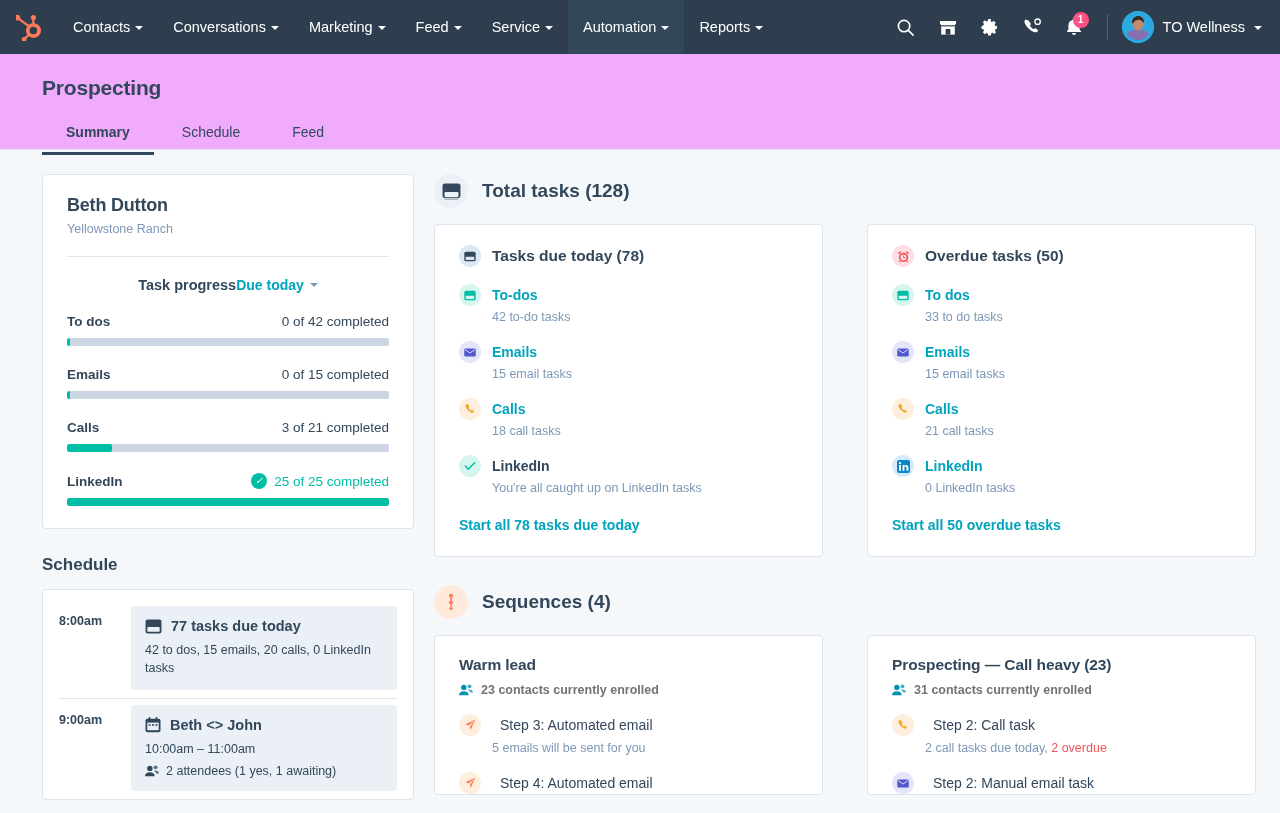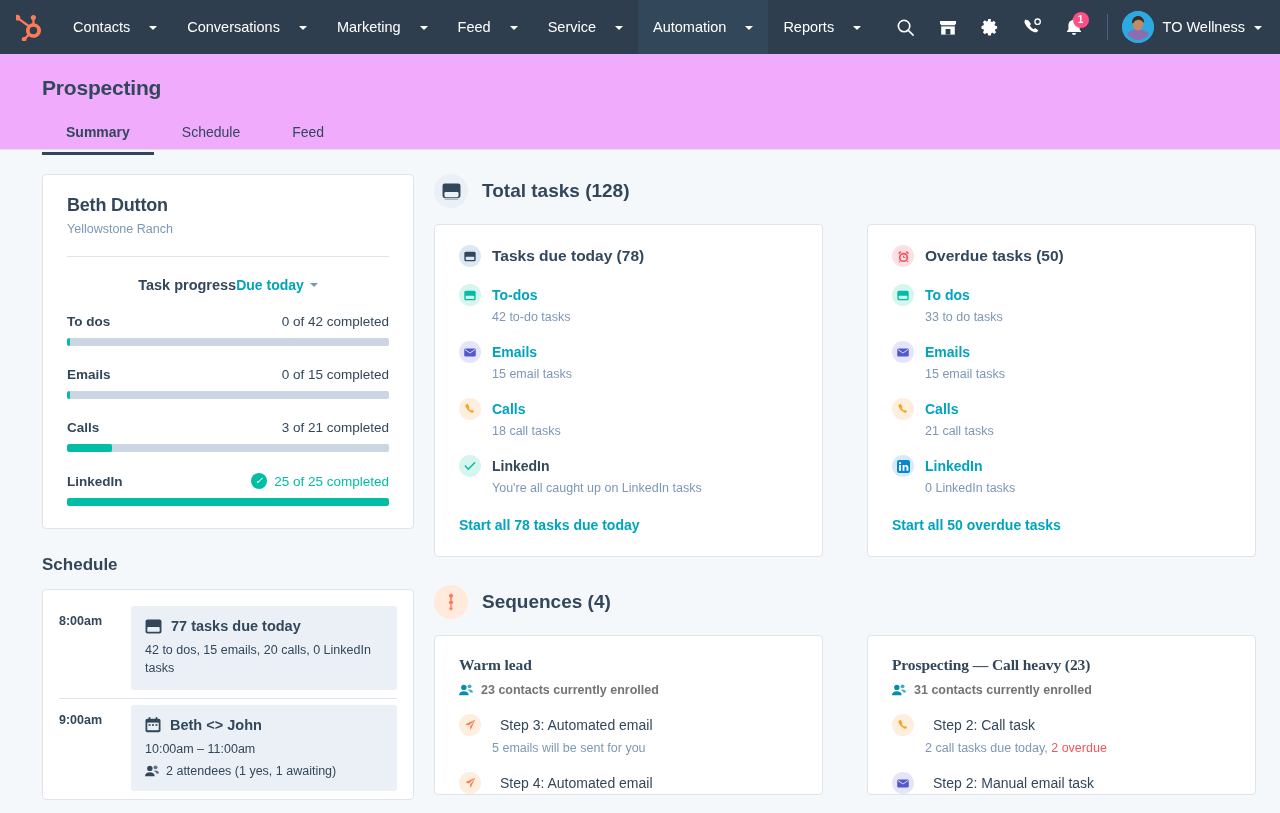--- a/index.html
+++ b/index.html
@@ -17,21 +17,21 @@
     background: #2e3e4e;
     display: flex; align-items: center;
     position: relative;
   }
   .nav-logo {
     width: 58px; height: 54px;
     display: flex; align-items: center; justify-content: center;
   }
   .nav-items { display: flex; align-items: center; height: 54px; }
   .nav-item {
-    display: flex; align-items: center; gap: 19px;
+    display: flex; align-items: center; gap: 5px;
     height: 54px; padding: 9px 15px;
     color: #ffffff; font-size: 14.5px;
     cursor: pointer; white-space: nowrap;
   }
   .nav-item.active { background: #33475b; }
   .caret {
     display: inline-block; width: 0; height: 0;
     border-left: 4px solid transparent;
     border-right: 4px solid transparent;
     border-top: 4.5px solid #ffffff;
@@ -229,21 +229,20 @@
   .start-link {
     font-size: 14px; font-weight: bold; color: #00a4bd;
     margin-top: 22px; cursor: pointer; display: inline-block;
   }
 
   
   .seq-card { padding: 20px 24px 0 24px; height: 100%; }
   .seq-title {
     font-size: 15.5px; font-weight: bold; color: #33475b;
     letter-spacing: -0.1px;
-    font-family: Liberation Serif, serif;
   }
   .seq-enrolled {
     display: flex; align-items: center; gap: 8px;
     font-size: 12.5px; font-weight: bold; color: #737373;
     margin-top: 9px; cursor: pointer;
   }
   .seq-step { margin-top: 17px; }
   .seq-step-top { display: flex; align-items: center; gap: 19px; }
   .seq-step-label { font-size: 14px; color: #33475b; }
   .seq-step-sub {

